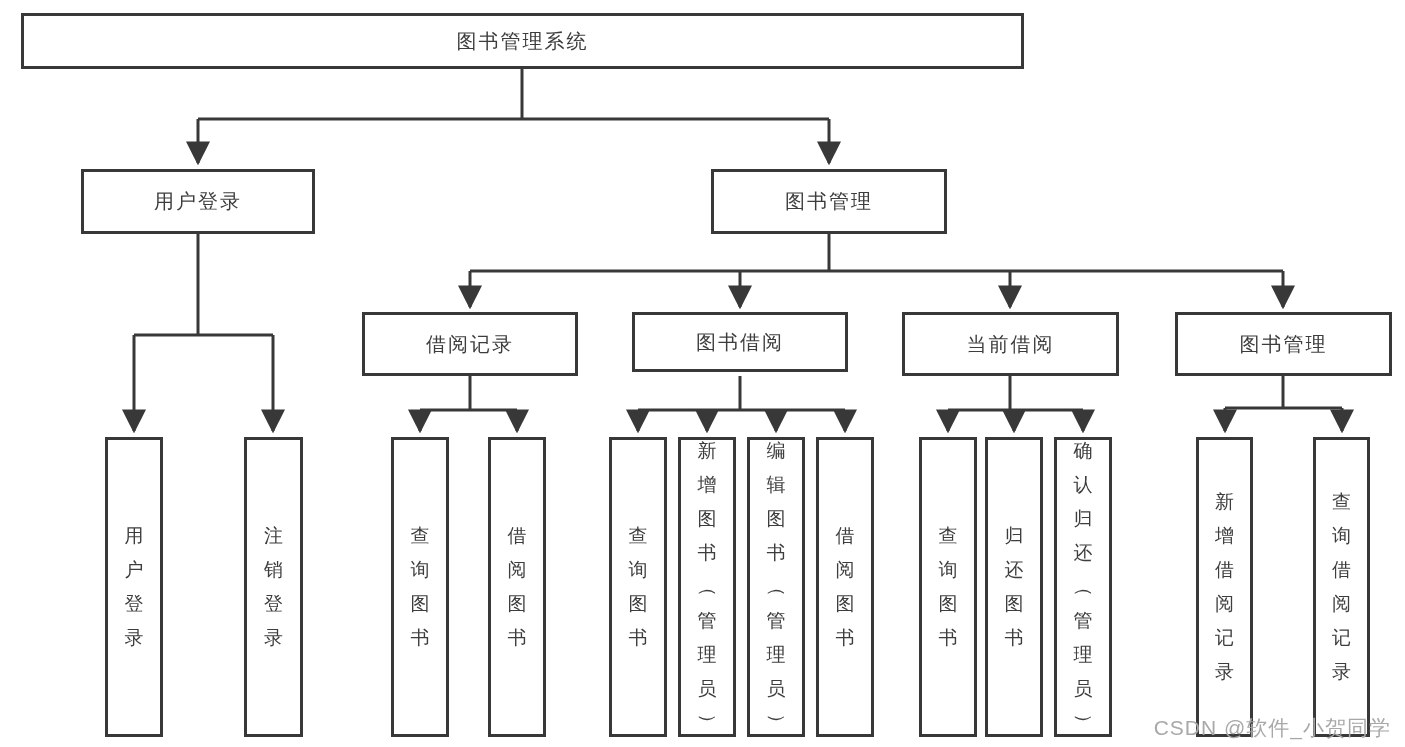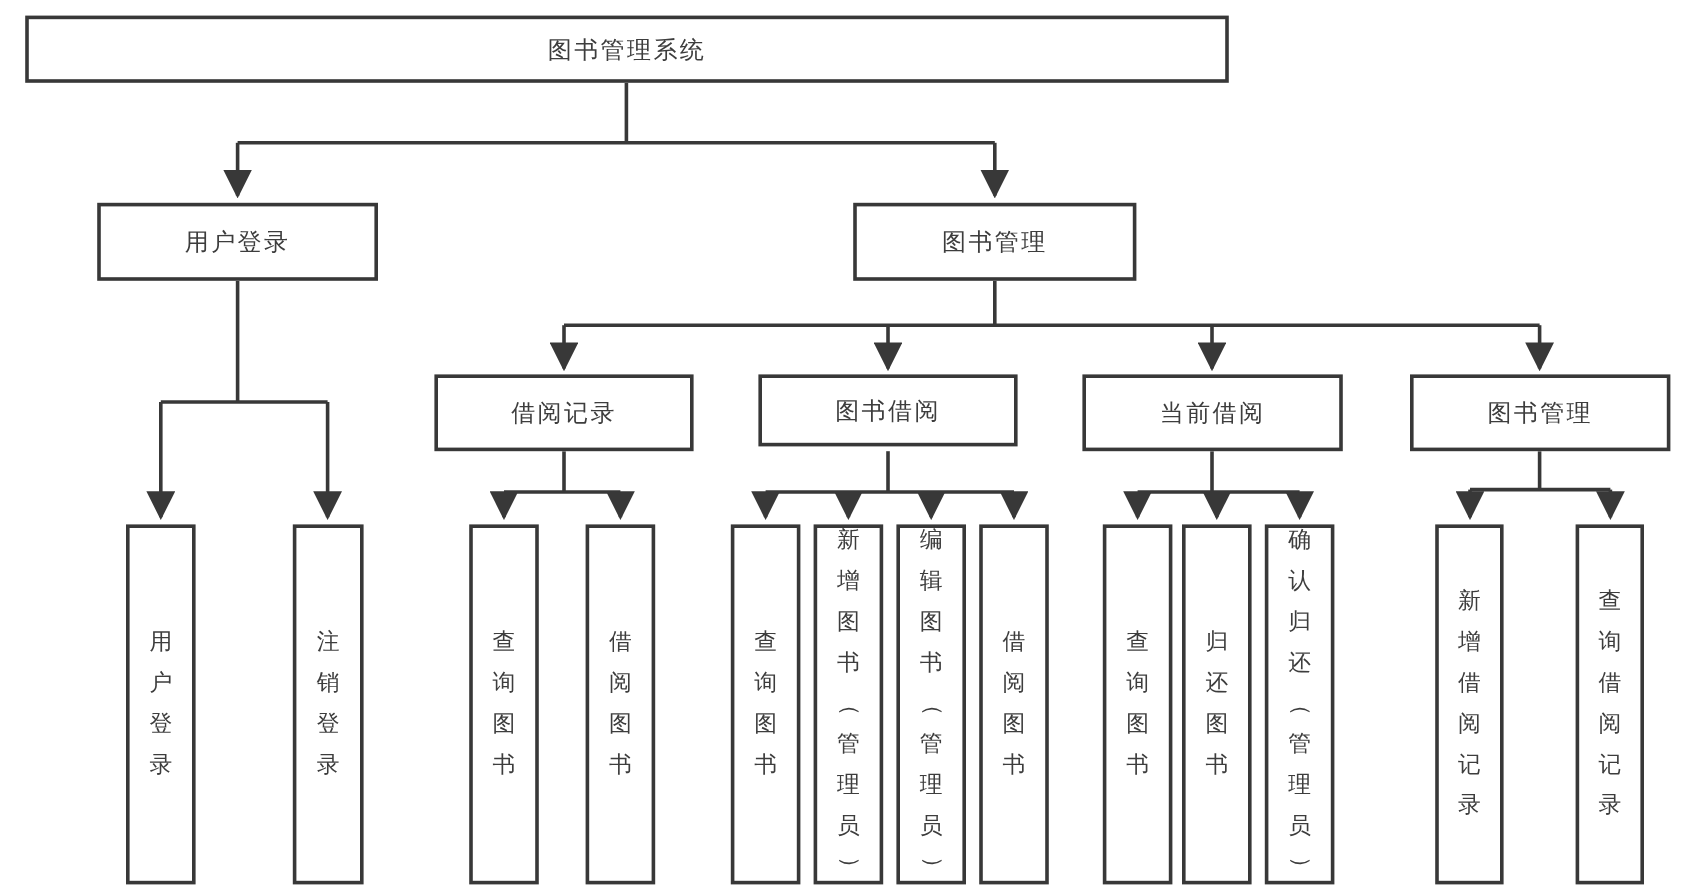--- a/index.html
+++ b/index.html
@@ -222,14 +222,15 @@
     </div>
   <div class="vnode" style="left:1313px; top:437px; width:57px; height:300px;">
       <span class="ch">查</span>
       <span class="ch">询</span>
       <span class="ch">借</span>
       <span class="ch">阅</span>
       <span class="ch">记</span>
       <span class="ch">录</span>
     </div>
 
+  <div class="watermark">CSDN @软件_小贺同学</div>
 
 </div>
 
 </body></html>

